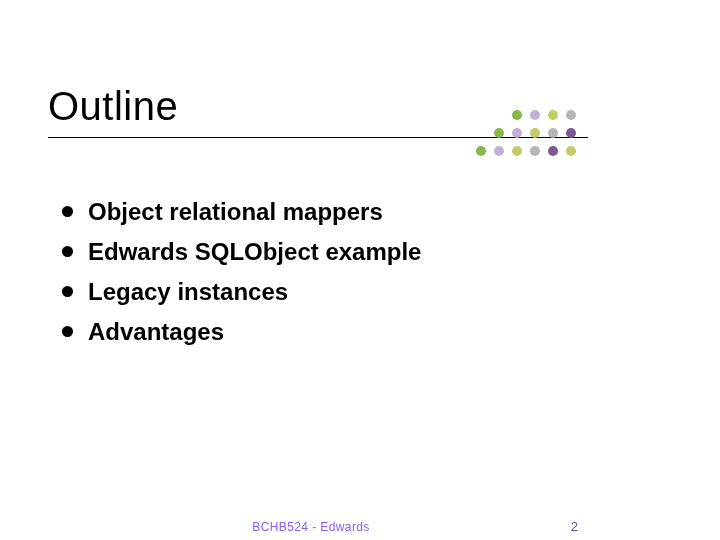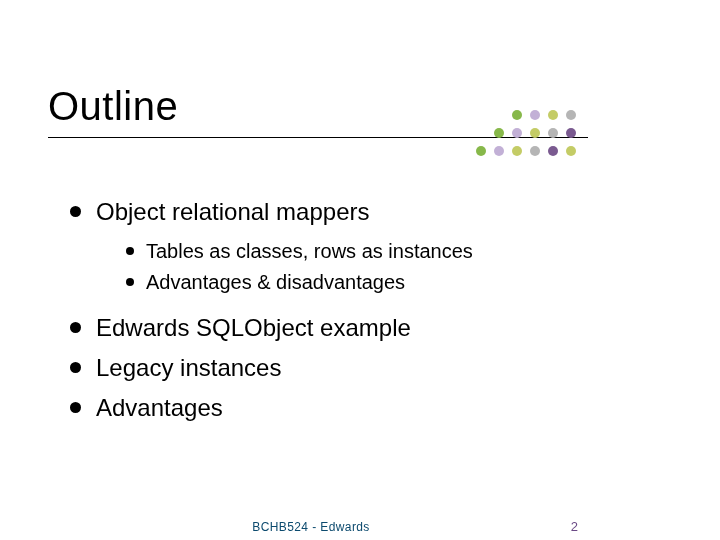--- a/index.html
+++ b/index.html
@@ -9,28 +9,28 @@
 .title { font-size: 40px; font-weight: 400; letter-spacing: 0.5px; }
 .title-rule { border: none; border-top: 1px solid #000; margin-top: 8px; width: 540px; }
 .dots { position: absolute; top: 86px; right: 36px; width: 110px; display: grid; grid-template-columns: repeat(6, 14px); grid-template-rows: repeat(3, 14px); column-gap: 4px; row-gap: 4px; }
 .dot { width: 10px; height: 10px; border-radius: 50%; }
 .d-green   { background: #87b84a; }
 .d-lav     { background: #c2b0d6; }
 .d-olive   { background: #c4cc66; }
 .d-grey    { background: #b5b5b5; }
 .d-plum    { background: #7a5a90; }
 .d-blank   { background: transparent; }
-.content { position: absolute; left: 68px; top: 170px; right: 60px; }
+.content { position: absolute; left: 60px; top: 170px; right: 60px; font-weight: bold; }
 ul.lvl1 { list-style: none; }
 ul.lvl1 > li { position: relative; padding-left: 28px; font-size: 24px; line-height: 1.5; margin-bottom: 4px; }
 ul.lvl1 > li::before { content: ""; position: absolute; left: 2px; top: 12px; width: 11px; height: 11px; background: #000; border-radius: 50%; }
 ul.lvl2 { list-style: none; margin: 6px 0 12px 28px; }
 ul.lvl2 > li { position: relative; padding-left: 22px; font-size: 20px; line-height: 1.55; }
 ul.lvl2 > li::before { content: ""; position: absolute; left: 2px; top: 11px; width: 8px; height: 8px; background: #000; border-radius: 50%; }
-.footer-center { position: absolute; bottom: 30px; left: 0; right: 0; text-align: center; font-size: 12px; color: #0c4a6e; letter-spacing: 0.4px; }
+.footer-center { position: absolute; bottom: 30px; left: 0; right: 0; text-align: center; font-size: 12px; color: #8b5cf6; letter-spacing: 0.4px; }
 .footer-right { position: absolute; bottom: 30px; right: 44px; font-size: 13px; color: #6b4a86; }
 </style>
 </head>
 <body>
 
 <div class="slide">
 
   <div class="title-wrap">
     <h1 class="title">Outline</h1>
     <hr class="title-rule">
@@ -54,28 +54,20 @@
       <div class="dot d-olive"></div>
       <div class="dot d-grey"></div>
       <div class="dot d-plum"></div>
       <div class="dot d-olive"></div>
     </div>
 
   <div class="content">
     <ul class="lvl1">
       <li>
         <span>Object relational mappers</span>
-        <ul class="lvl2">
-          <li>
-            <span>Tables as classes, rows as instances</span>
-          </li>
-          <li>
-            <span>Advantages &amp; disadvantages</span>
-          </li>
-        </ul>
       </li>
       <li>
         <span>Edwards SQLObject example</span>
       </li>
       <li>
         <span>Legacy instances</span>
       </li>
       <li>
         <span>Advantages</span>
       </li>

